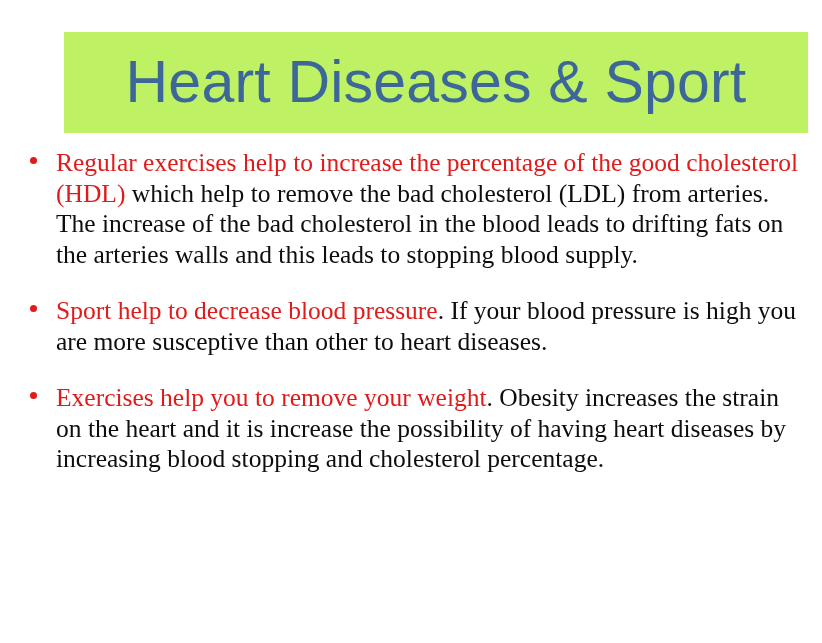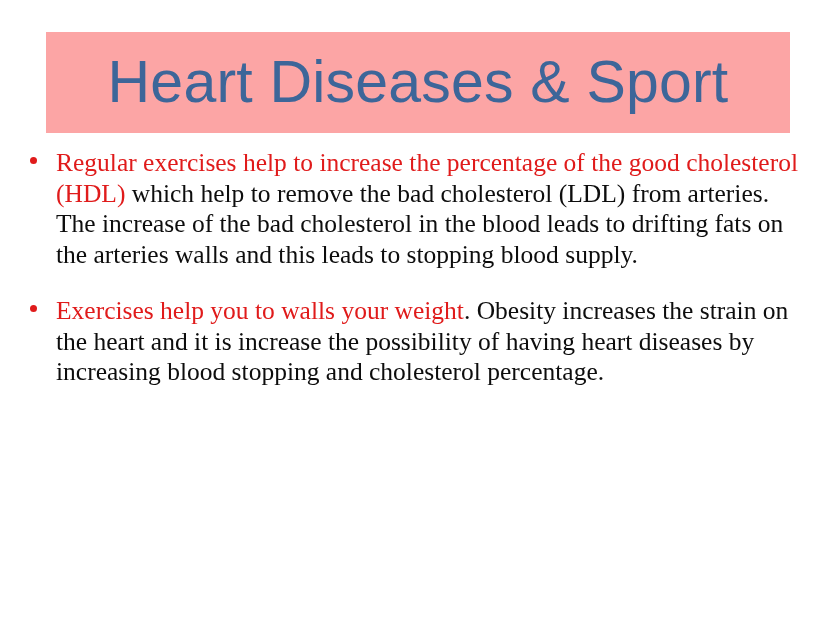--- a/index.html
+++ b/index.html
@@ -16,25 +16,25 @@
   .slide {
     position: relative;
     width: 822px;
     height: 643px;
     background: #ffffff;
   }
 
   
   .title-band {
     position: absolute;
-    left: 46px;
+    left: 64px;
     top: 32px;
     width: 744px;
     height: 101px;
-    background: #fca5a5;
+    background: #bef264;
   }
   .title-text {
     position: absolute;
     left: 0;
     top: 0;
     width: 744px;
     height: 101px;
     display: flex;
     align-items: center;
     justify-content: center;
@@ -91,20 +91,24 @@
     <div class="title-text">Heart Diseases &amp; Sport</div>
   </div>
 
   <div class="body">
 
     <div class="bullet">
       <span class="bullet-marker"></span>
       <div class="bullet-text"><span class="hl">Regular exercises help to increase the percentage of the good cholesterol (HDL)</span><span> which help to remove the bad cholesterol (LDL) from arteries. The increase of the bad cholesterol in the blood leads to drifting fats on the arteries walls and this leads to stopping blood supply.</span></div>
     </div>
 
+    <div class="bullet">
+      <span class="bullet-marker"></span>
+      <div class="bullet-text"><span class="hl">Sport help to decrease blood pressure</span><span>. If your blood pressure is high you are more susceptive than other to heart diseases.</span></div>
+    </div>
 
     <div class="bullet">
       <span class="bullet-marker"></span>
-      <div class="bullet-text"><span class="hl">Exercises help you to walls your weight</span><span>. Obesity increases the strain on the heart and it is increase the possibility of having heart diseases by increasing blood stopping and cholesterol percentage.</span></div>
+      <div class="bullet-text"><span class="hl">Exercises help you to remove your weight</span><span>. Obesity increases the strain on the heart and it is increase the possibility of having heart diseases by increasing blood stopping and cholesterol percentage.</span></div>
     </div>
 
   </div>
 </div>
 
 </body></html>

